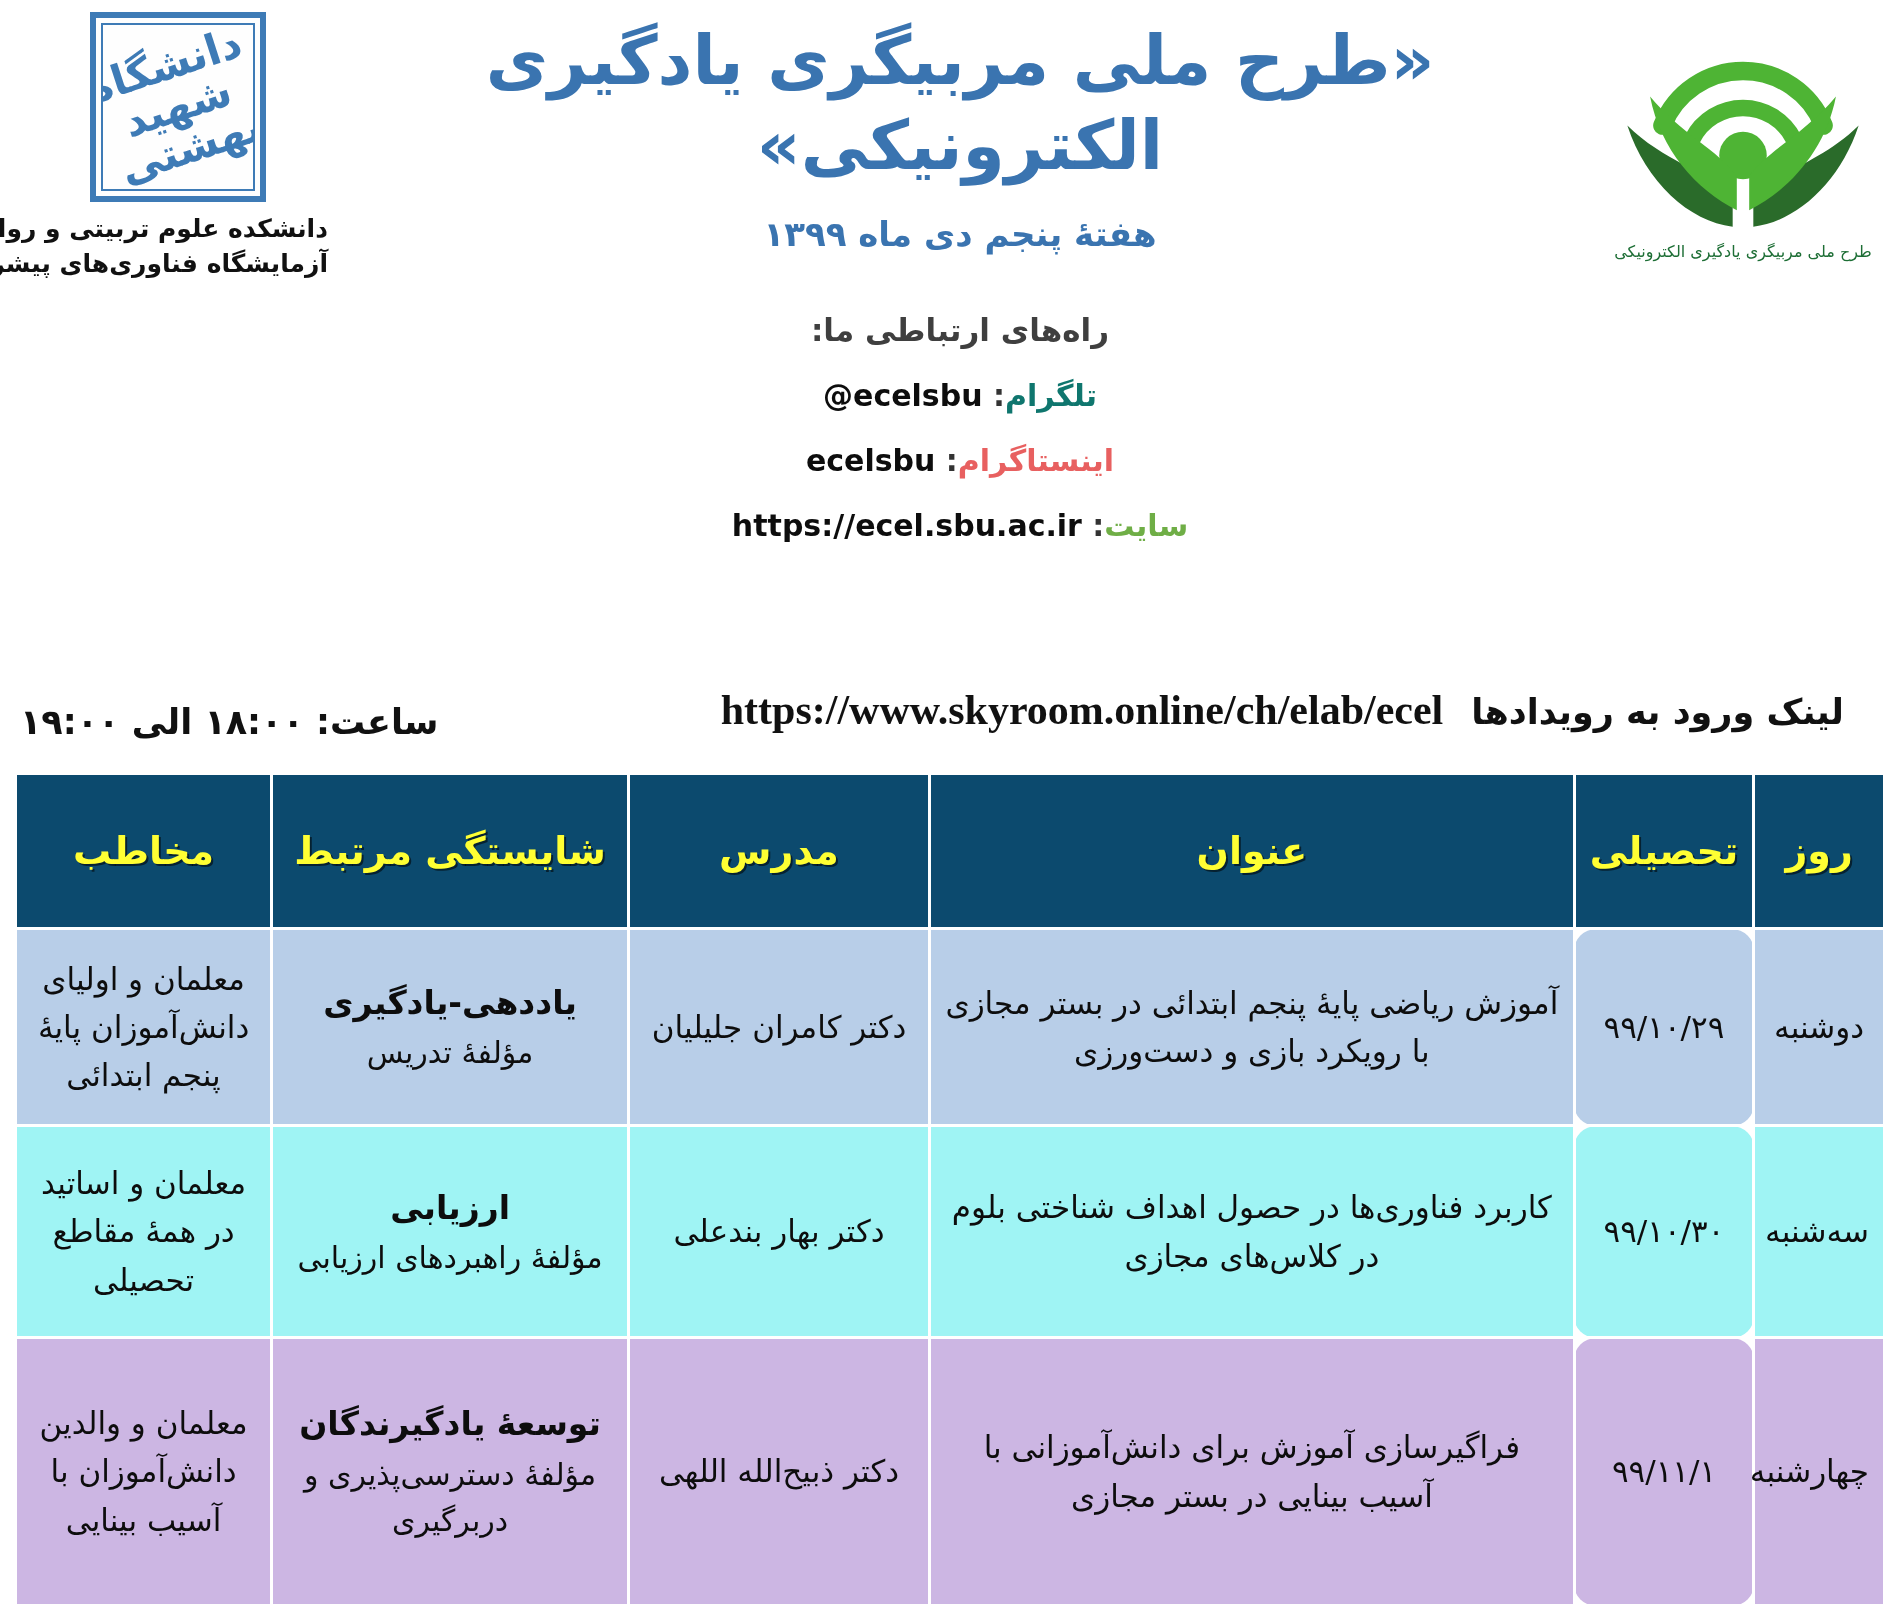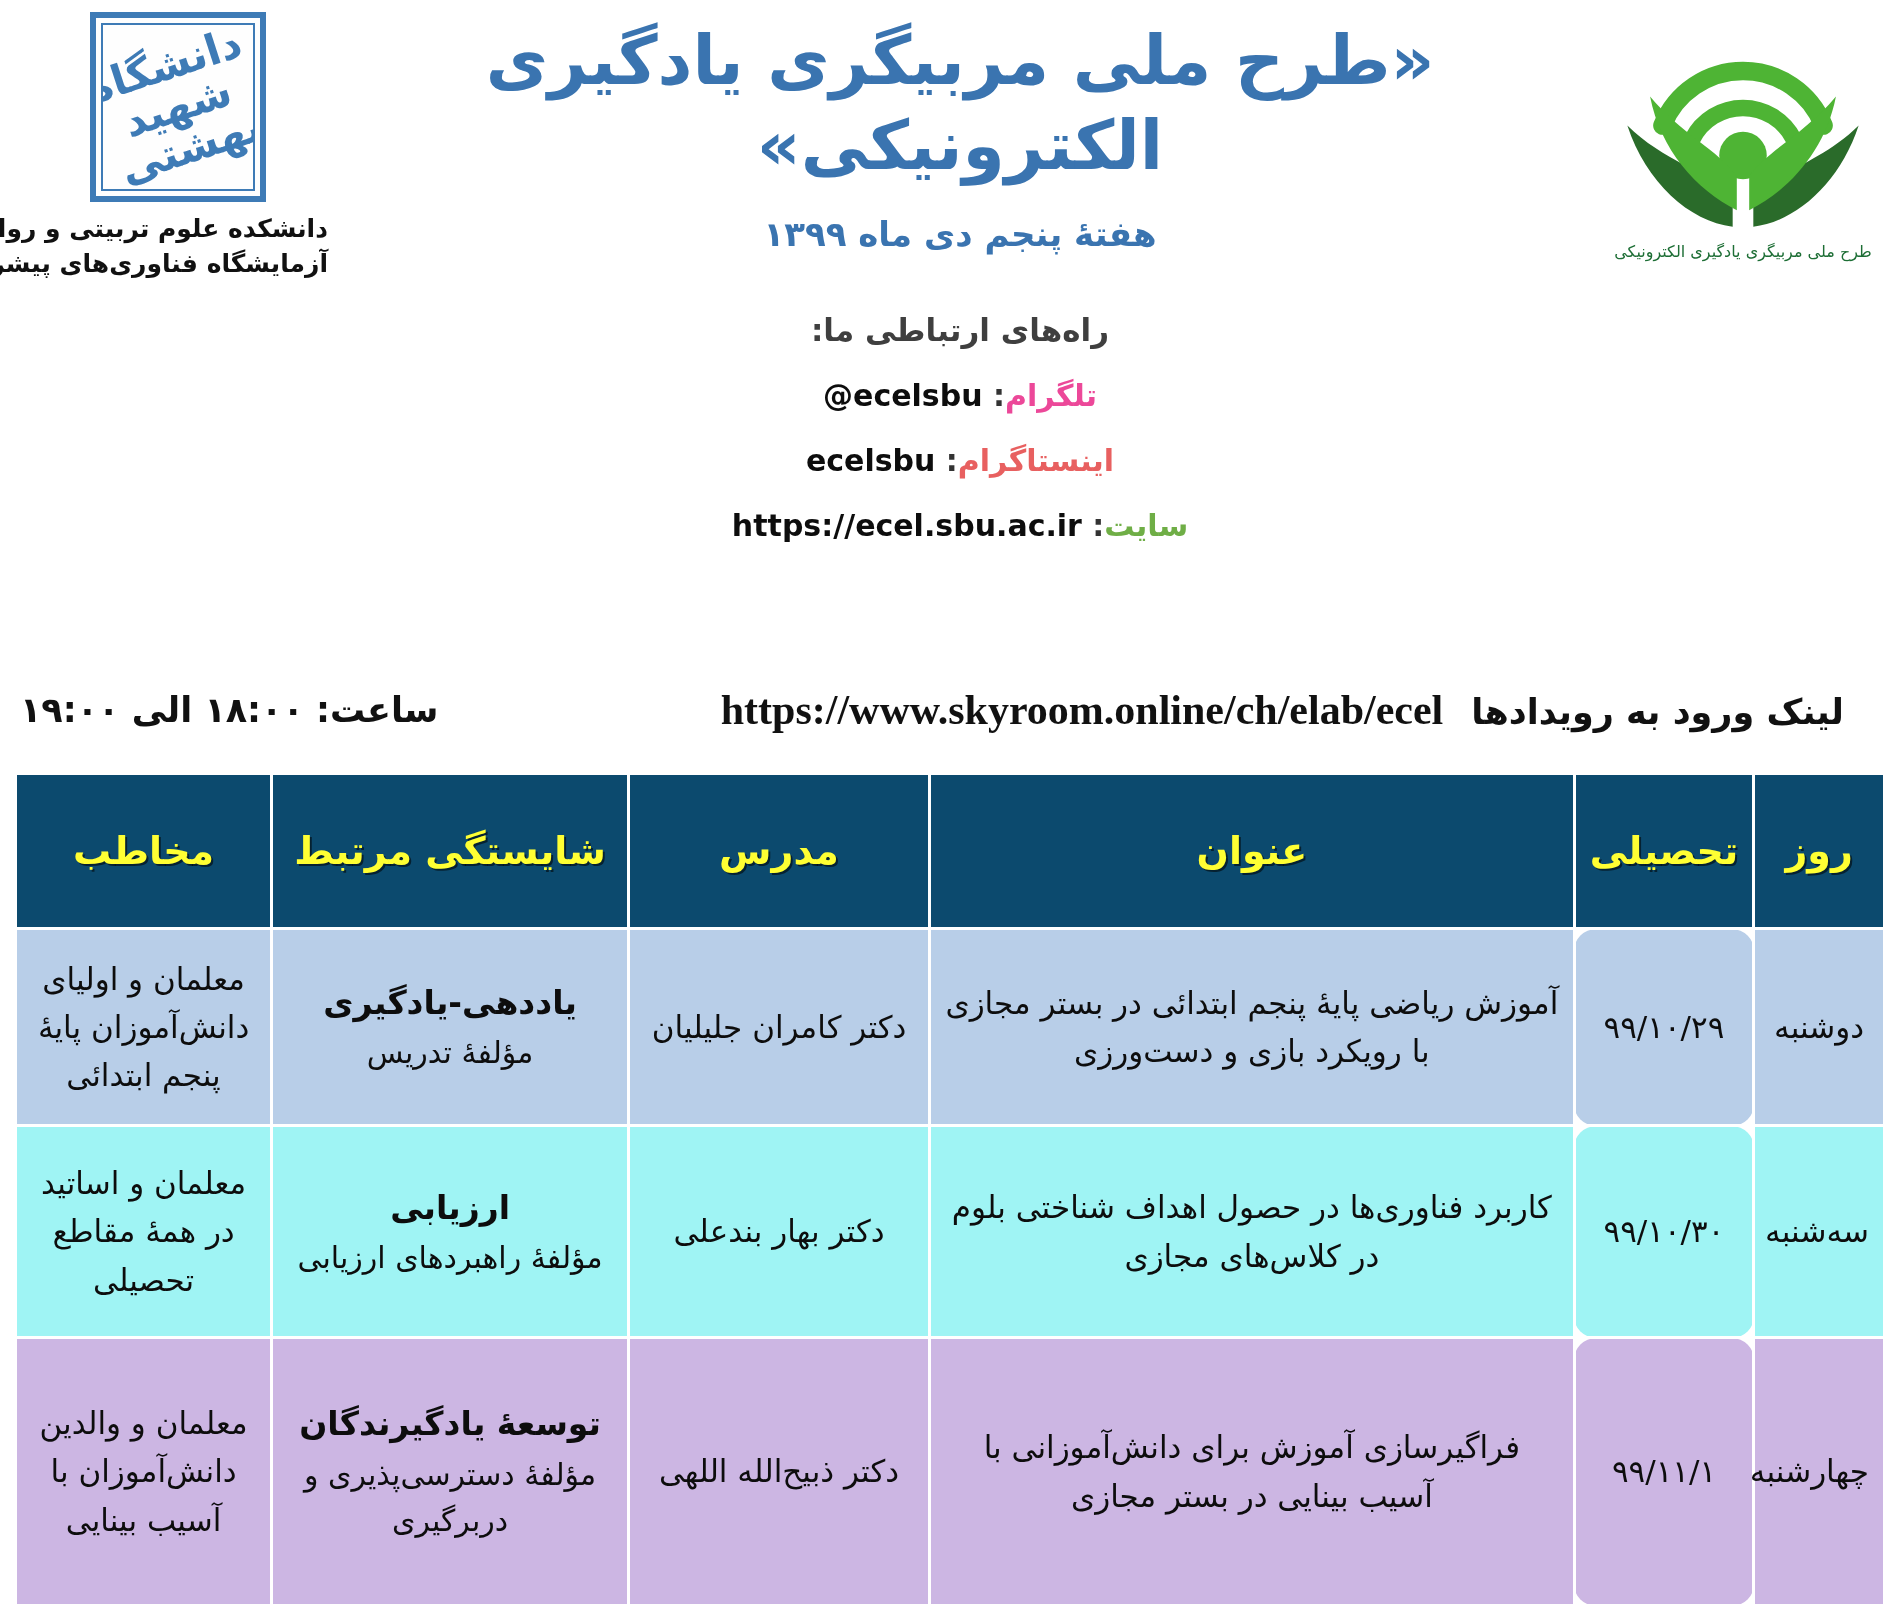--- a/index.html
+++ b/index.html
@@ -34,21 +34,21 @@
   .brand-block{right:12px;top:14px;width:290px;text-align:center;}
   .brand-caption{color:#1d6e35;font-weight:400;font-size:16px;margin-top:2px;
                  direction:rtl;white-space:nowrap;}
 
   
   .link-row{top:686px;left:20px;right:56px;height:60px;}
   .link-group{position:absolute;right:0;top:0;direction:rtl;display:flex;align-items:baseline;gap:28px;}
   .link-label{font-weight:700;font-size:35px;white-space:nowrap;}
   .link-url{font-family:"Liberation Serif","DejaVu Serif",serif;font-weight:700;font-size:42px;
             direction:ltr;unicode-bidi:isolate;white-space:nowrap;}
-  .time-text{position:absolute;left:0;top:4px;font-weight:700;font-size:35px;direction:rtl;white-space:nowrap;}
+  .time-text{position:absolute;left:0;top:16px;font-weight:700;font-size:35px;direction:rtl;white-space:nowrap;}
 
   
   .sched-wrap{top:772px;left:14px;width:1872px;}
   table.sched{width:100%;border-collapse:collapse;direction:rtl;table-layout:fixed;}
   table.sched th{
     background:#0c4a6e;color:#ffff33;font-size:38px;font-weight:700;
     height:150px;border:3px solid #ffffff;text-shadow:2px 2px 0 rgba(0,0,0,0.55);
   }
   table.sched td{
     border:3px solid #ffffff;text-align:center;vertical-align:middle;
@@ -72,21 +72,21 @@
   <div class="uni-line">دانشکده علوم تربیتی و روان‌شناسی</div>
   <div class="uni-line second">آزمایشگاه فناوری‌های پیشرفته یادگیری</div>
 </div>
 
 <div class="abs head-center">
   <div class="main-title" style="color: rgb(58, 116, 176);">«طرح ملی مربیگری یادگیری الکترونیکی»</div>
   <div class="subtitle" style="color: rgb(58, 116, 176);">هفتهٔ پنجم دی ماه ۱۳۹۹</div>
   <div class="contact-heading">راه‌های ارتباطی ما:</div>
 
   <div class="contact-line">
-    <span class="contact-label" style="color: #ec4899;">تلگرام</span><span class="contact-colon">: </span><span class="contact-value">@ecelsbu</span>
+    <span class="contact-label" style="color: #0f766e;">تلگرام</span><span class="contact-colon">: </span><span class="contact-value">@ecelsbu</span>
   </div>
   <div class="contact-line">
     <span class="contact-label" style="color: rgb(232, 96, 96);">اینستاگرام</span><span class="contact-colon">: </span><span class="contact-value">ecelsbu</span>
   </div>
   <div class="contact-line">
     <span class="contact-label" style="color: rgb(111, 174, 70);">سایت</span><span class="contact-colon">: </span><span class="contact-value">https://ecel.sbu.ac.ir</span>
   </div>
 </div>
 
 <div class="abs brand-block">

